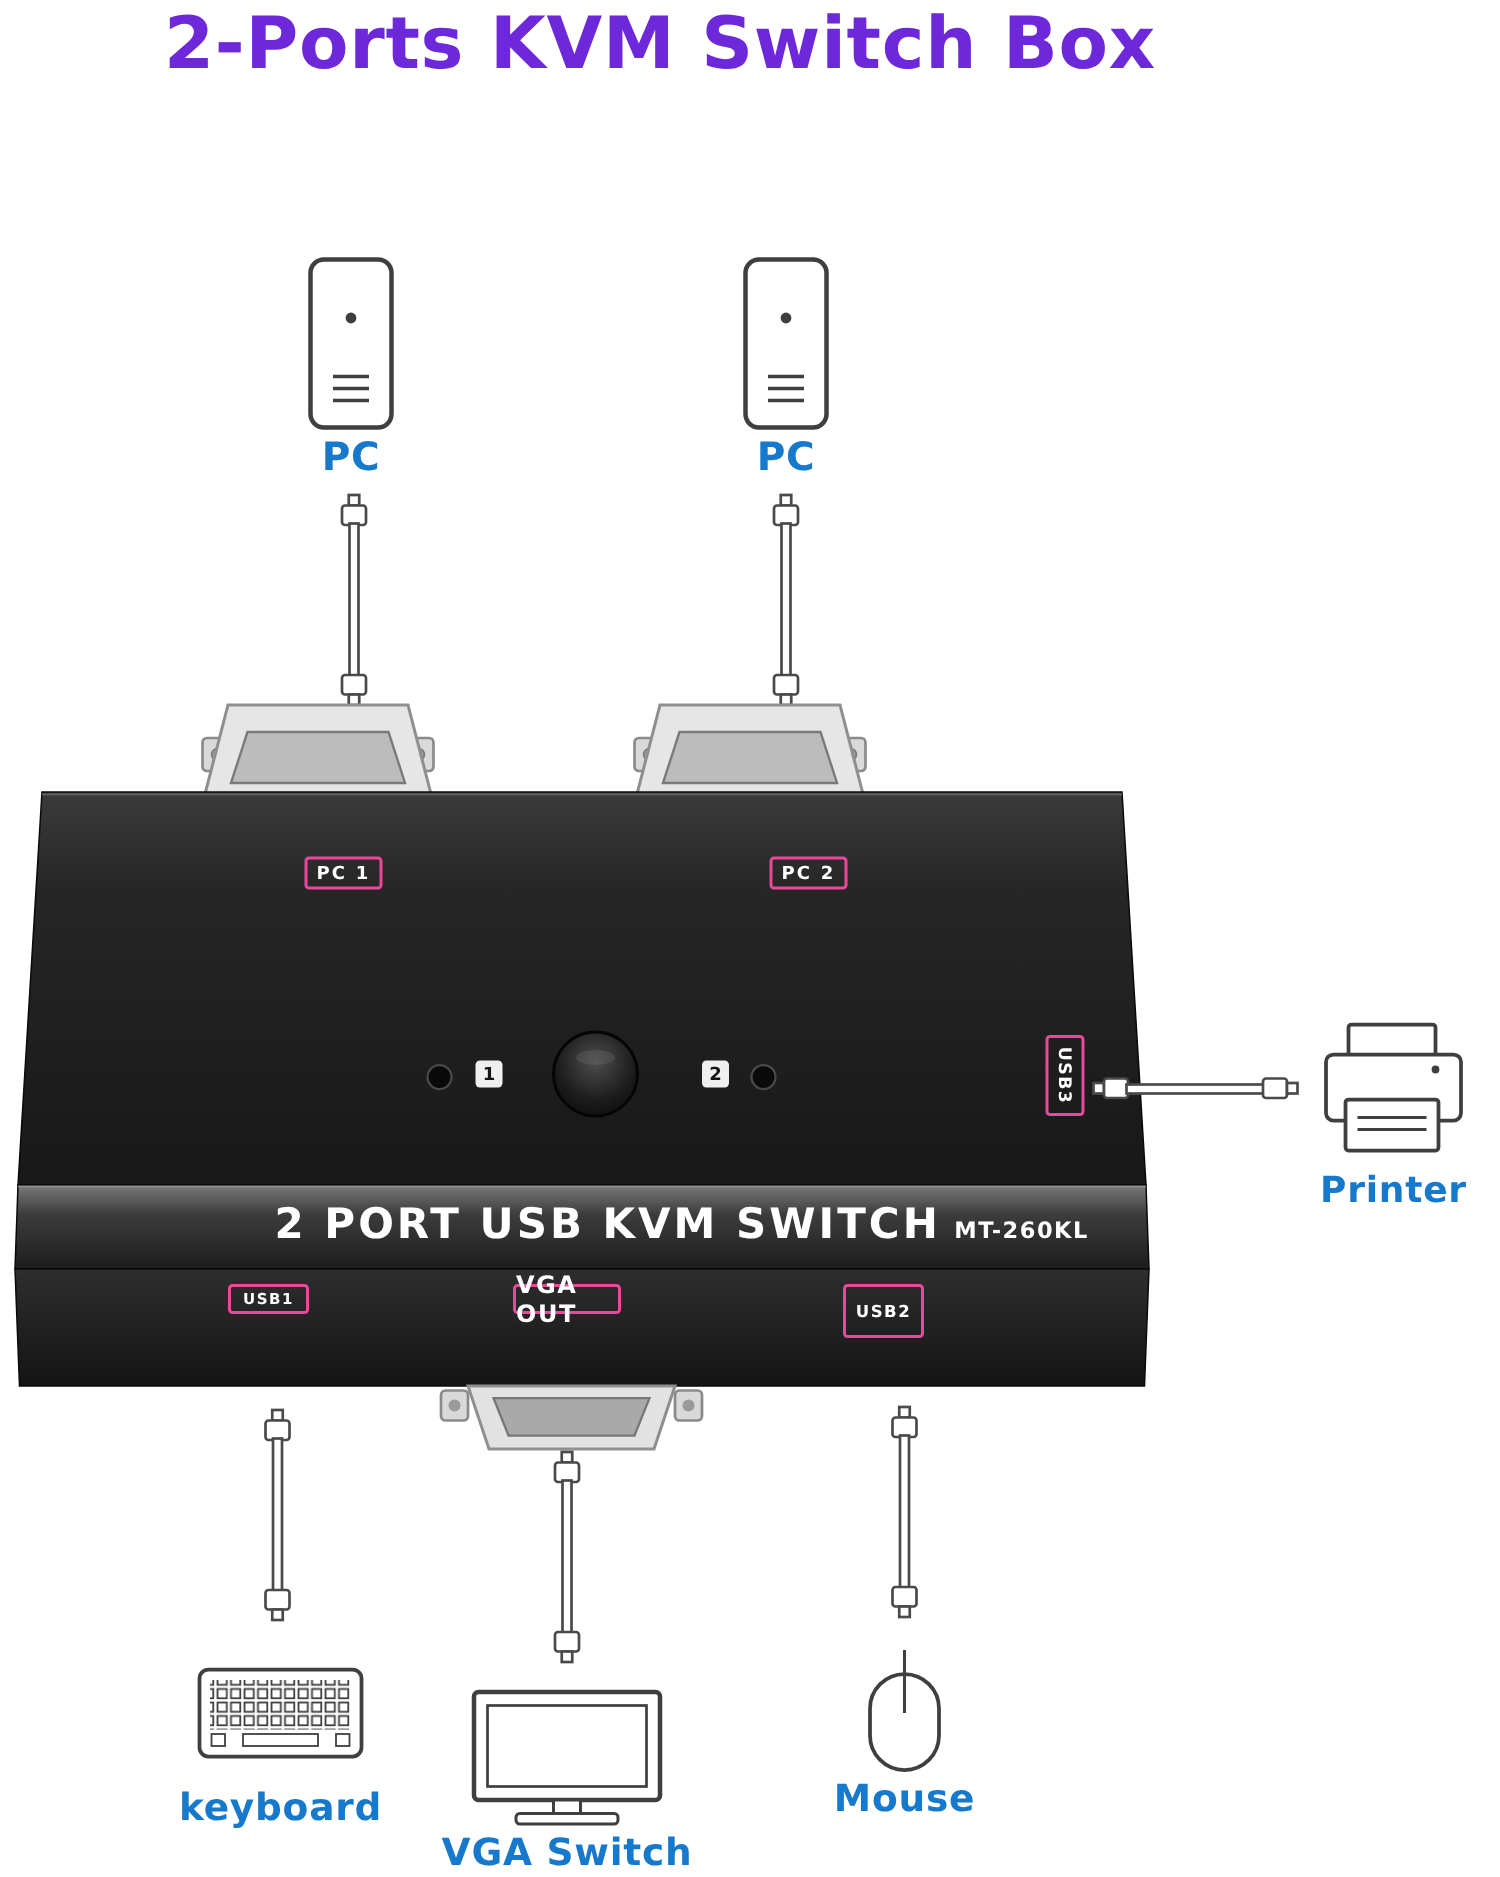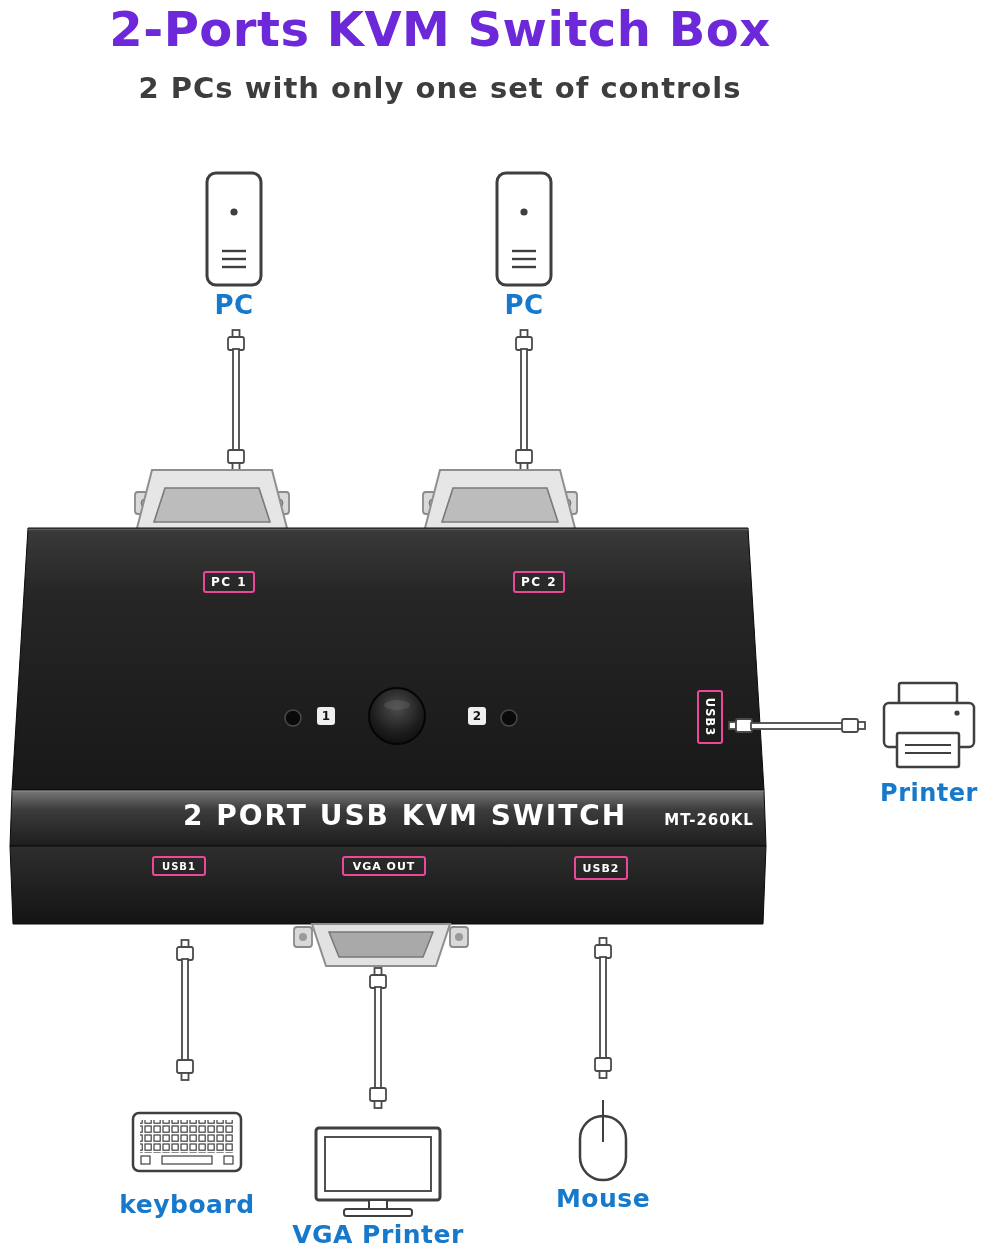--- a/index.html
+++ b/index.html
@@ -27,21 +27,21 @@
     font-size:48px; font-weight:bold; color:#6d28d9; letter-spacing:0.5px;
     line-height:58px;
   }
   .header-subtitle {
     position:absolute; left:0; top:66px; width:880px; text-align:center;
     font-size:29px; font-weight:600; color:#3d3d3d; letter-spacing:1px;
     line-height:45px;
   }
   .band-text {
     position:absolute; left:183px; top:799px; display:flex; align-items:baseline;
-    color:#ffffff; white-space:nowrap;gap:28px;
+    color:#ffffff; white-space:nowrap;
   }
   .band-name { font-size:28px; font-weight:bold; letter-spacing:2px; }
   .band-model { font-size:15px; font-weight:bold; letter-spacing:1px; margin-left:9px; }
 </style>
 </head>
 <body>
 
 <svg class="abs" width="1000" height="1251" viewBox="0 0 1000 1251" style="left:0;top:0">
   <defs>
     <linearGradient id="gradTop" x1="0" y1="0" x2="0" y2="1">
@@ -163,21 +163,20 @@
 
   <g fill="#ffffff" stroke="#3f3f3f">
     <line x1="603" y1="1100" x2="603" y2="1118" stroke-width="2"></line>
     <rect x="580" y="1116" width="46" height="64" rx="23" stroke-width="2.5"></rect>
     <line x1="603" y1="1116" x2="603" y2="1142" stroke-width="2"></line>
   </g>
 </svg>
 
 <div class="header-title">2-Ports KVM Switch Box</div>
 <div class="header-subtitle">
-  <div>2 PCs with only one set of controls</div>
 </div>
 
 <div class="label-blue" style="left:194px;top:290px;width:80px;font-size:26px;">PC</div>
 <div class="label-blue" style="left:484px;top:290px;width:80px;font-size:26px;">PC</div>
 
 <div class="port-badge" style="left:203px;top:571px;width:52px;height:22px;font-size:12px;letter-spacing:1.5px;">
   <span>PC 1</span>
 </div>
 <div class="port-badge" style="left:513px;top:571px;width:52px;height:22px;font-size:12px;letter-spacing:1.5px;">
   <span>PC 2</span>
@@ -195,23 +194,23 @@
 </div>
 
 <div class="band-text">
   <span class="band-name">2 PORT USB KVM SWITCH</span>
   <span class="band-model">MT-260KL</span>
 </div>
 
 <div class="port-badge" style="left:152px;top:856px;width:54px;height:20px;font-size:10px;letter-spacing:1px;">
   <span>USB1</span>
 </div>
-<div class="port-badge" style="left:342px;top:856px;width:84px;height:20px;font-size:11px;letter-spacing:1px;justify-content:center;">
+<div class="port-badge" style="left:342px;top:856px;width:72px;height:20px;font-size:16px;letter-spacing:1px;justify-content:center;">
   <span>VGA OUT</span>
 </div>
-<div class="port-badge" style="left:562px;top:856px;width:54px;height:24px;font-size:11px;letter-spacing:1px;margin-left:12px;">
+<div class="port-badge" style="left:562px;top:856px;width:54px;height:36px;font-size:11px;letter-spacing:1px;">
   <span>USB2</span>
 </div>
 
 <div class="label-blue" style="left:859px;top:779px;width:140px;font-size:24px;">Printer</div>
 <div class="label-blue" style="left:107px;top:1190px;width:160px;font-size:25px;">keyboard</div>
-<div class="label-blue" style="left:278px;top:1220px;width:200px;font-size:25px;">VGA Printer</div>
+<div class="label-blue" style="left:278px;top:1220px;width:200px;font-size:25px;">VGA Switch</div>
 <div class="label-blue" style="left:523px;top:1184px;width:160px;font-size:25px;">Mouse</div>
 
 </body></html>

